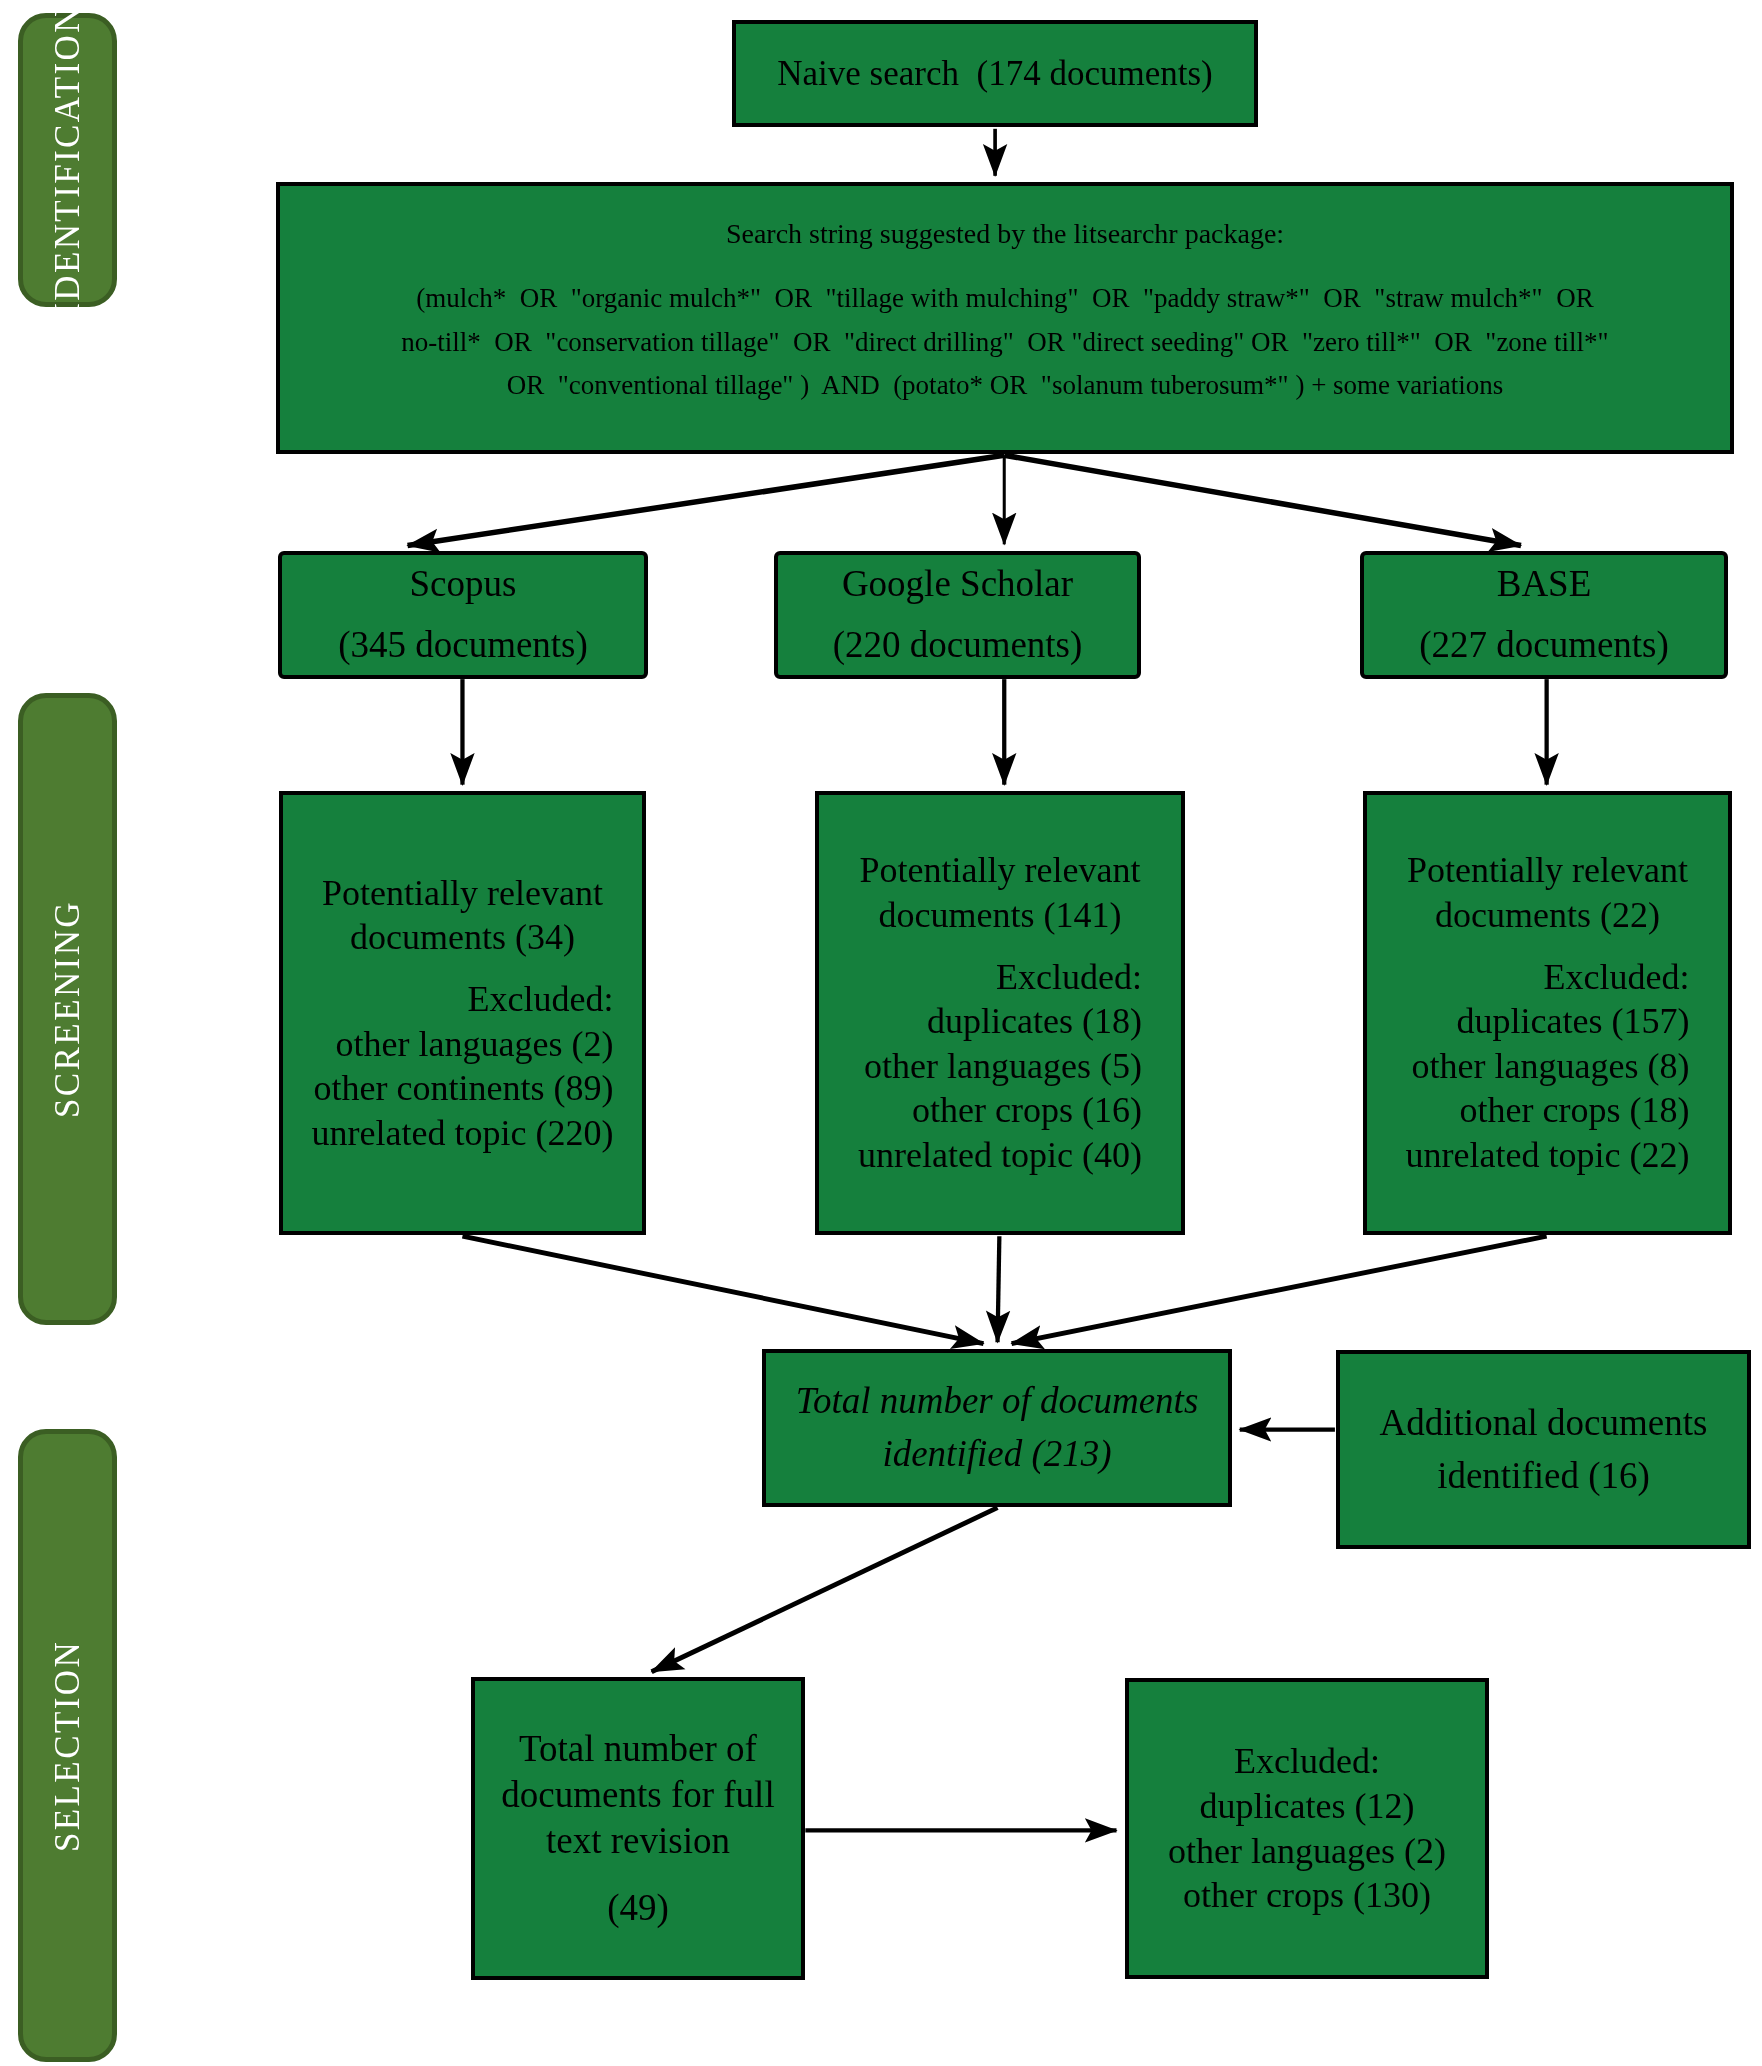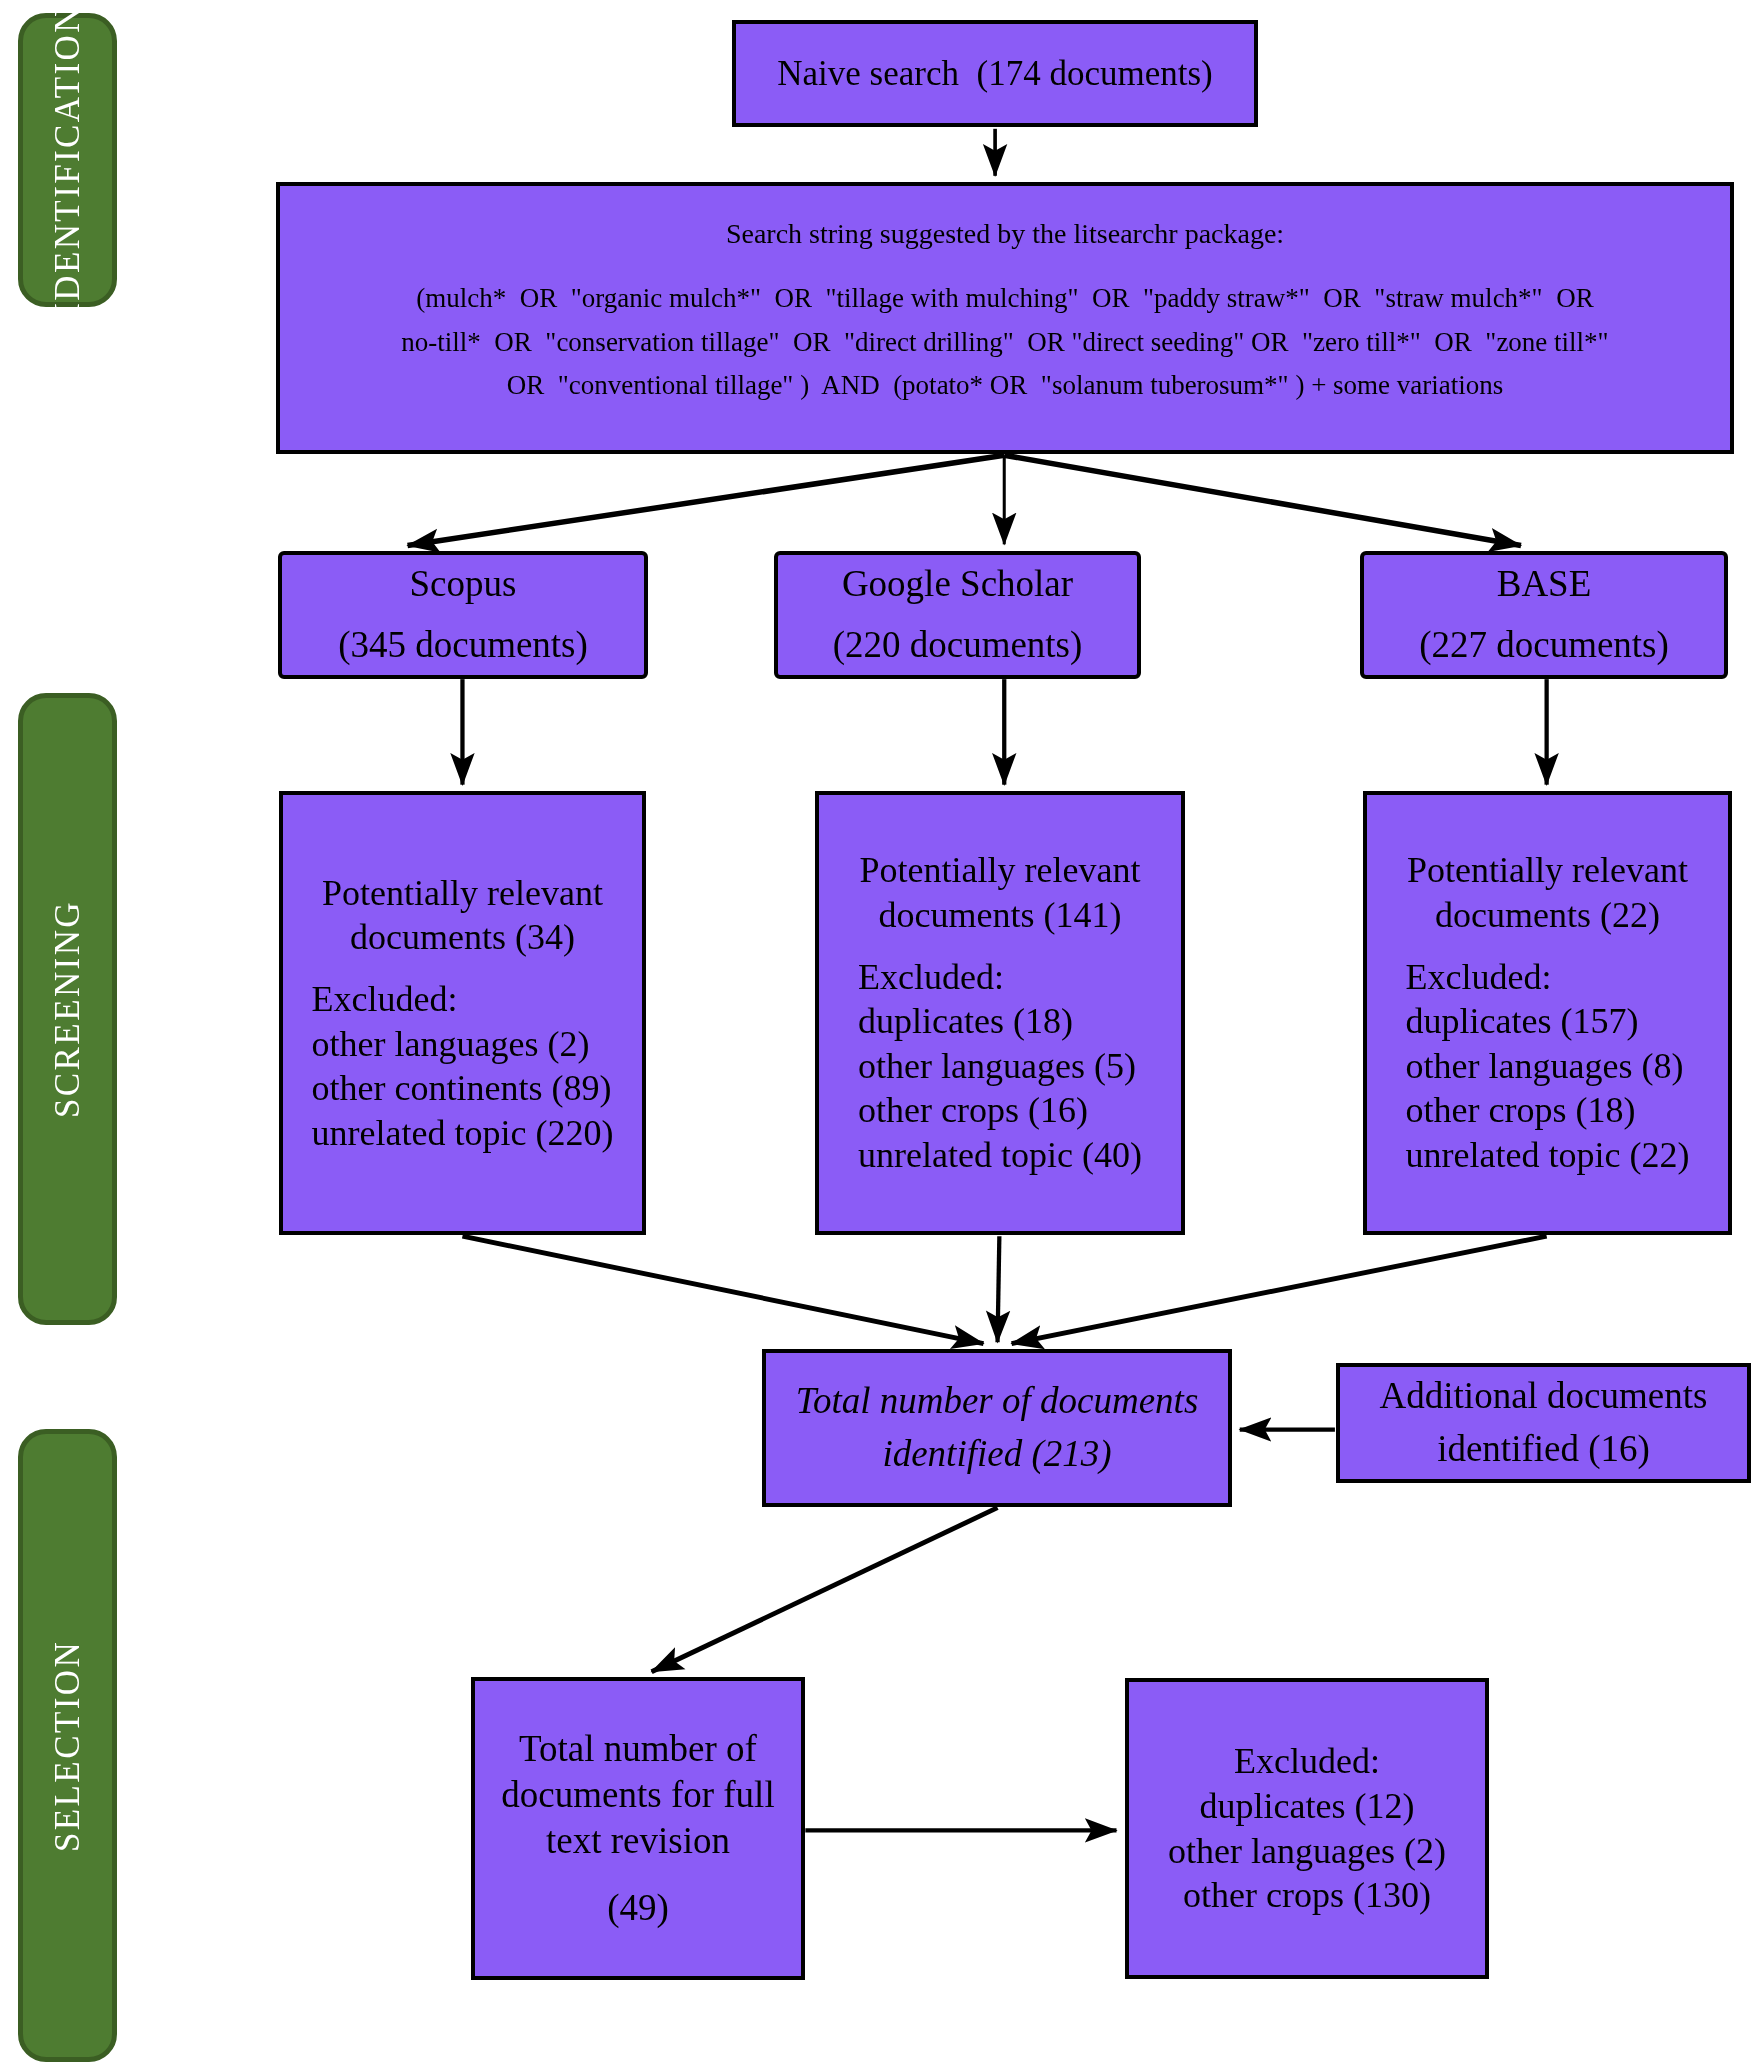--- a/index.html
+++ b/index.html
@@ -33,27 +33,27 @@
     transform: rotate(-90deg);
     white-space: nowrap;
     color: #ffffff;
     font-size: 35px;
     letter-spacing: 2.4px;
   }
 
   
   .box {
     position: absolute;
-    background: #8b5cf6;
+    background: #15803d;
     border: 4.3px solid #000000;
     display: flex;
     flex-direction: column;
     align-items: center;
     justify-content: center;
-    text-align: left;
+    text-align: right;
     z-index: 1;
   }
   .line { white-space: pre; }
 
   .naive   { left: 732px; top: 20px;   width: 526px;  height: 107px; font-size: 35px; }
 
   .search  { left: 276px;  top: 182px;  width: 1458px; height: 272px; justify-content: flex-start; padding-top: 32px; }
   .search-heading { font-size: 28px; margin-bottom: 27px; }
   .search-line    { font-size: 27px; line-height: 1.62; }
 
@@ -62,21 +62,21 @@
   .db2 { left: 774px; top: 551px; width: 367px; height: 128px; }
   .db3 { left: 1360px; top: 551px; width: 368px; height: 128px; }
 
   .scr  { font-size: 36px; line-height: 1.24; }
   .scr1 { left: 279px;  top: 791px; width: 367px; height: 444px; }
   .scr2 { left: 815px; top: 791px; width: 370px; height: 444px; }
   .scr3 { left: 1363px; top: 791px; width: 369px; height: 444px; }
   .excluded-list { margin-top: 17px; }
 
   .total      { left: 762px; top: 1349px; width: 470px; height: 158px; font-size: 37px; line-height: 1.42; font-style: italic; }
-  .additional { left: 1336px; top: 1350px; width: 415px; height: 120px; font-size: 37px; line-height: 1.42; margin-top: 13px; }
+  .additional { left: 1336px; top: 1350px; width: 415px; height: 199px; font-size: 37px; line-height: 1.42; }
 
   .fulltext { left: 471px;  top: 1677px; width: 334px; height: 303px; font-size: 37px; line-height: 1.24; }
   .fulltext-count { margin-top: 22px; }
 
   .finalex  { left: 1125px; top: 1678px; width: 364px; height: 301px; font-size: 36px; line-height: 1.24; }
 
   
   #arrows {
     position: absolute;
     left: 0; top: 0;

